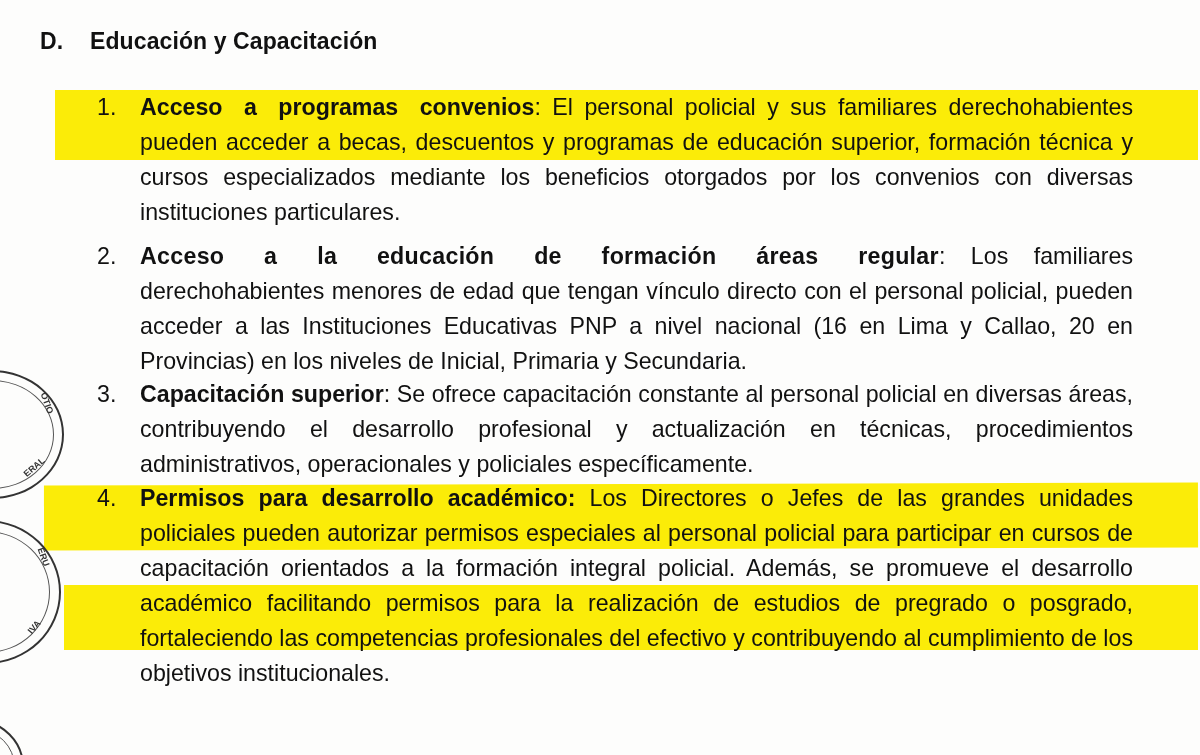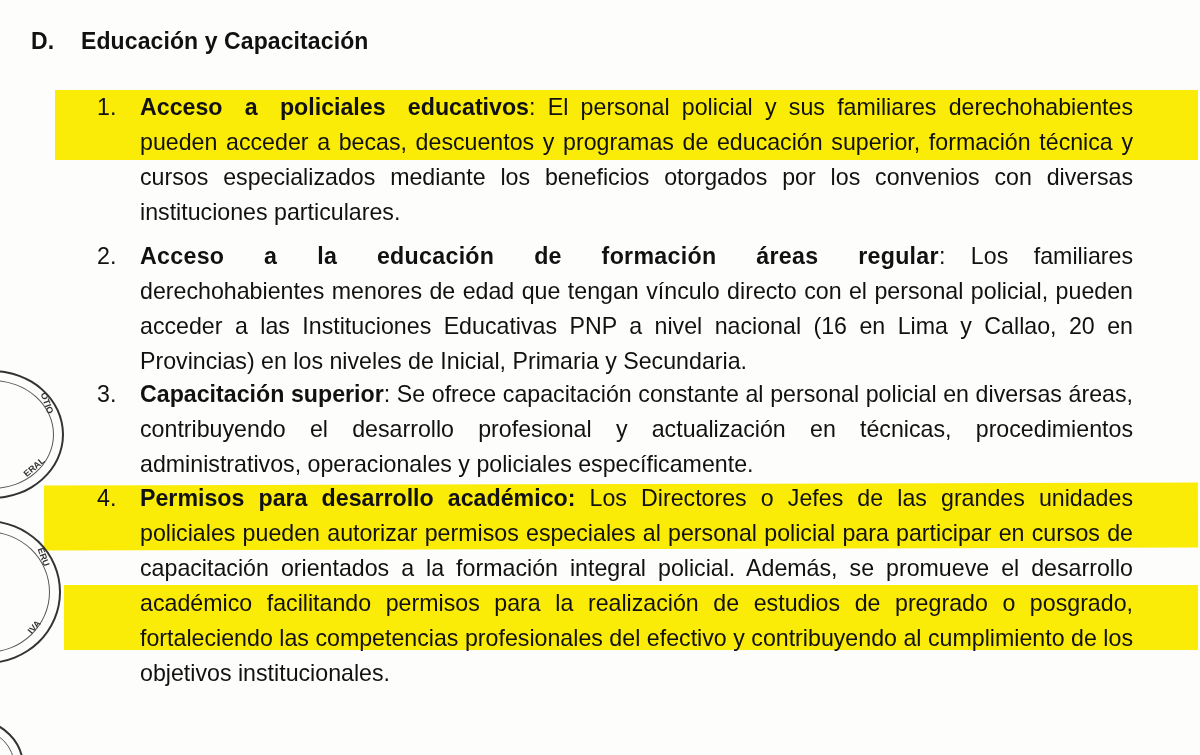--- a/index.html
+++ b/index.html
@@ -8,21 +8,21 @@
       background: #fdfdfc;
       font-family: "Liberation Sans", sans-serif;
       color: #111;
     }
     .page { position: absolute; left: 0; top: 0; width: 1200px; height: 755px; }
     .hl { position: absolute; background: #fbec08; }
     .hl1 { left: 55px; top: 90px; width: 1143px; height: 70px; }
     .hl2 { left: 44px; top: 484px; width: 1154px; height: 65px; transform: rotate(-0.15deg); }
     .hl3 { left: 64px; top: 585px; width: 1134px; height: 65px; }
 
-    .heading { position: absolute; left: 31px; top: 28px; font-size: 23px; font-weight: bold; letter-spacing: 0.1px; }
+    .heading { position: absolute; left: 40px; top: 28px; font-size: 23px; font-weight: bold; letter-spacing: 0.1px; }
     .heading .letter { display: inline-block; width: 50px; }
 
     .item { position: absolute; left: 97px; width: 1036px; font-size: 23.2px; line-height: 35px; }
     .item .num { position: absolute; left: 0; top: 0; }
     .item .body { margin-left: 43px; text-align: justify; text-align-last: left; }
     .item .title { font-weight: bold; }
     .item1 .title { word-spacing: 10px; }
     .item2 .title { word-spacing: 14px; letter-spacing: 0.3px; }
 
     .item1 { top: 90px; }
@@ -59,21 +59,21 @@
   <div class="stamp stamp3">
     <div class="inner" style="left:7px;top:7px;right:7px;bottom:7px;"></div>
   </div>
 
   <div class="heading">
     <span class="letter">D.</span><span>Educación y Capacitación</span>
   </div>
 
   <div class="item item1">
     <span class="num">1.</span>
-    <div class="body"><span class="title">Acceso a policiales educativos</span><span>: El personal policial y sus familiares derechohabientes pueden acceder a becas, descuentos y programas de educación superior, formación técnica y cursos especializados mediante los beneficios otorgados por los convenios con diversas instituciones particulares.</span></div>
+    <div class="body"><span class="title">Acceso a programas convenios</span><span>: El personal policial y sus familiares derechohabientes pueden acceder a becas, descuentos y programas de educación superior, formación técnica y cursos especializados mediante los beneficios otorgados por los convenios con diversas instituciones particulares.</span></div>
   </div>
 
   <div class="item item2">
     <span class="num">2.</span>
     <div class="body"><span class="title">Acceso a la educación de formación áreas regular</span><span>: Los familiares derechohabientes menores de edad que tengan vínculo directo con el personal policial, pueden acceder a las Instituciones Educativas PNP a nivel nacional (16 en Lima y Callao, 20 en Provincias) en los niveles de Inicial, Primaria y Secundaria.</span></div>
   </div>
 
   <div class="item item3">
     <span class="num">3.</span>
     <div class="body"><span class="title">Capacitación superior</span><span>: Se ofrece capacitación constante al personal policial en diversas áreas, contribuyendo el desarrollo profesional y actualización en técnicas, procedimientos administrativos, operacionales y policiales específicamente.</span></div>

